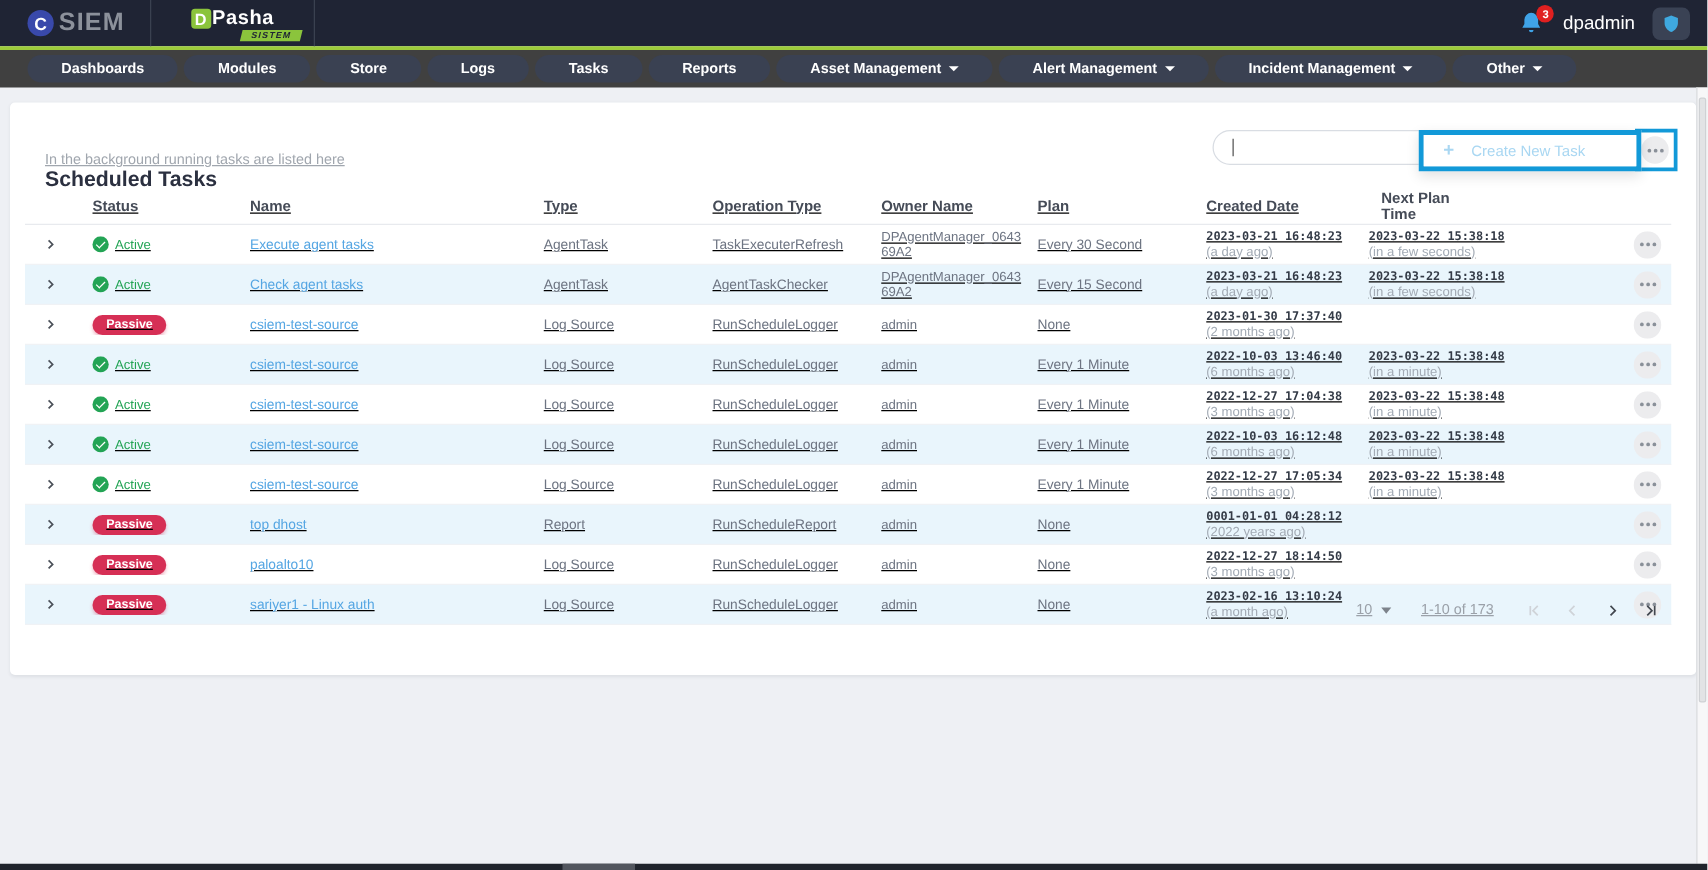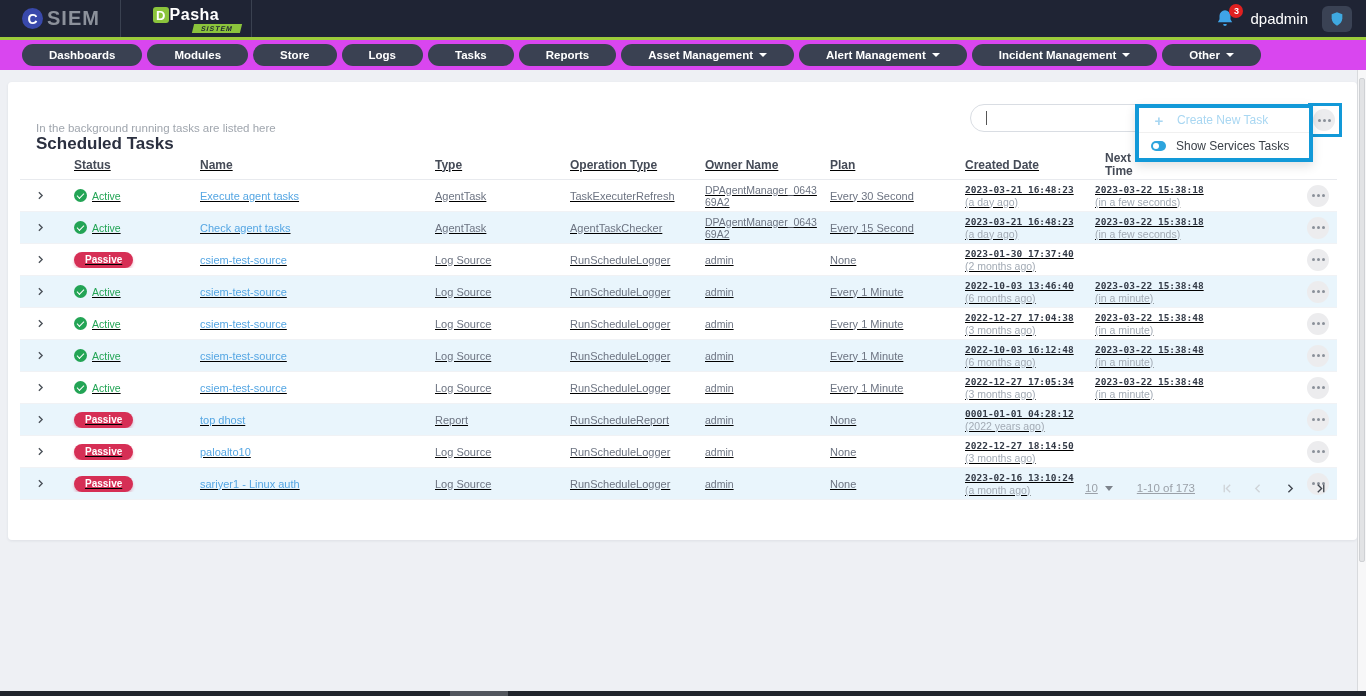--- a/index.html
+++ b/index.html
@@ -25,33 +25,33 @@
   .bell-badge { position:absolute; top:-4px; right:-7px; background:#e02020; color:#fff;
     font-size:9px; font-weight:bold; width:14px; height:14px; border-radius:50%;
     display:flex; align-items:center; justify-content:center; }
   .tb-user { color:#fff; font-size:15px; }
   .shield-btn { width:30px; height:26px; background:#3a4254; border-radius:6px; border:none;
     display:flex; align-items:center; justify-content:center; cursor:pointer; }
 
   .green-line { height:3px; background:#9ccb3b; }
 
   
-  .navbar { height:30px; background:#d946ef; display:flex; align-items:center; gap:5px; padding-left:22px; }
+  .navbar { height:30px; background:#404040; display:flex; align-items:center; gap:5px; padding-left:22px; }
   .nav-pill { background:#3a4152; border:none; color:#fff; font-weight:bold; font-size:11.5px;
     font-family:"Liberation Sans", sans-serif; height:22px; border-radius:12px; padding:0 27px;
     display:flex; align-items:center; gap:6px; cursor:pointer; white-space:nowrap; }
   .nav-pill .caret { display:none; width:0; height:0; border-left:4px solid transparent;
     border-right:4px solid transparent; border-top:4px solid #fff; }
   .nav-pill.has-caret .caret { display:inline-block; }
 
   
   .card { position:absolute; left:8px; top:82px; width:1349px; height:458px; background:#fff;
     border-radius:4px; box-shadow:0 1px 3px rgba(30,35,50,.08); }
   .page-title { position:absolute; left:28px; top:18px; font-size:17px; font-weight:bold; color:#2b3040;margin-top:34px; }
-  .page-subtitle { position:absolute; left:28px; top:40px; font-size:11.5px; color:#a0a6ae; }
+  .page-subtitle { position:absolute; left:28px; top:40px; font-size:11.5px; color:#a0a6ae;text-decoration:underline; }
   .search-input { position:absolute; left:962px; top:22px; width:332px; height:28px;
     border:1.5px solid #d9dde3; border-radius:15px; outline:none; padding:0 16px; font-size:12px;
     color:#333; background:#fff; }
   .search-caret { position:absolute; left:978px; top:29px; width:1px; height:14px; background:#555; }
 
   
   .table { position:absolute; left:12px; top:68px; width:1317px; }
   .trow { display:grid; grid-template-columns:44px 126px 235px 135px 135px 125px 135px 130px 185px auto;
     align-items:center;text-decoration:underline; }
   .thead { height:30px; border-bottom:1px solid #e8eaee; }
@@ -577,24 +577,20 @@
     <i></i>
     <i></i>
     <i></i>
   </button>
 
 <div class="menu">
   <button class="menu-item disabled">
     <span class="mi-plus">+</span>
     <span>Create New Task</span>
   </button>
-  <button class="menu-item">
-    <span class="mi-toggle"></span>
-    <span>Show Services Tasks</span>
-  </button>
 </div>
 
 <div class="vscroll">
     <div class="vthumb"></div>
   </div>
 <div class="hscroll">
     <div class="hthumb"></div>
   </div>
 
 </body></html>

